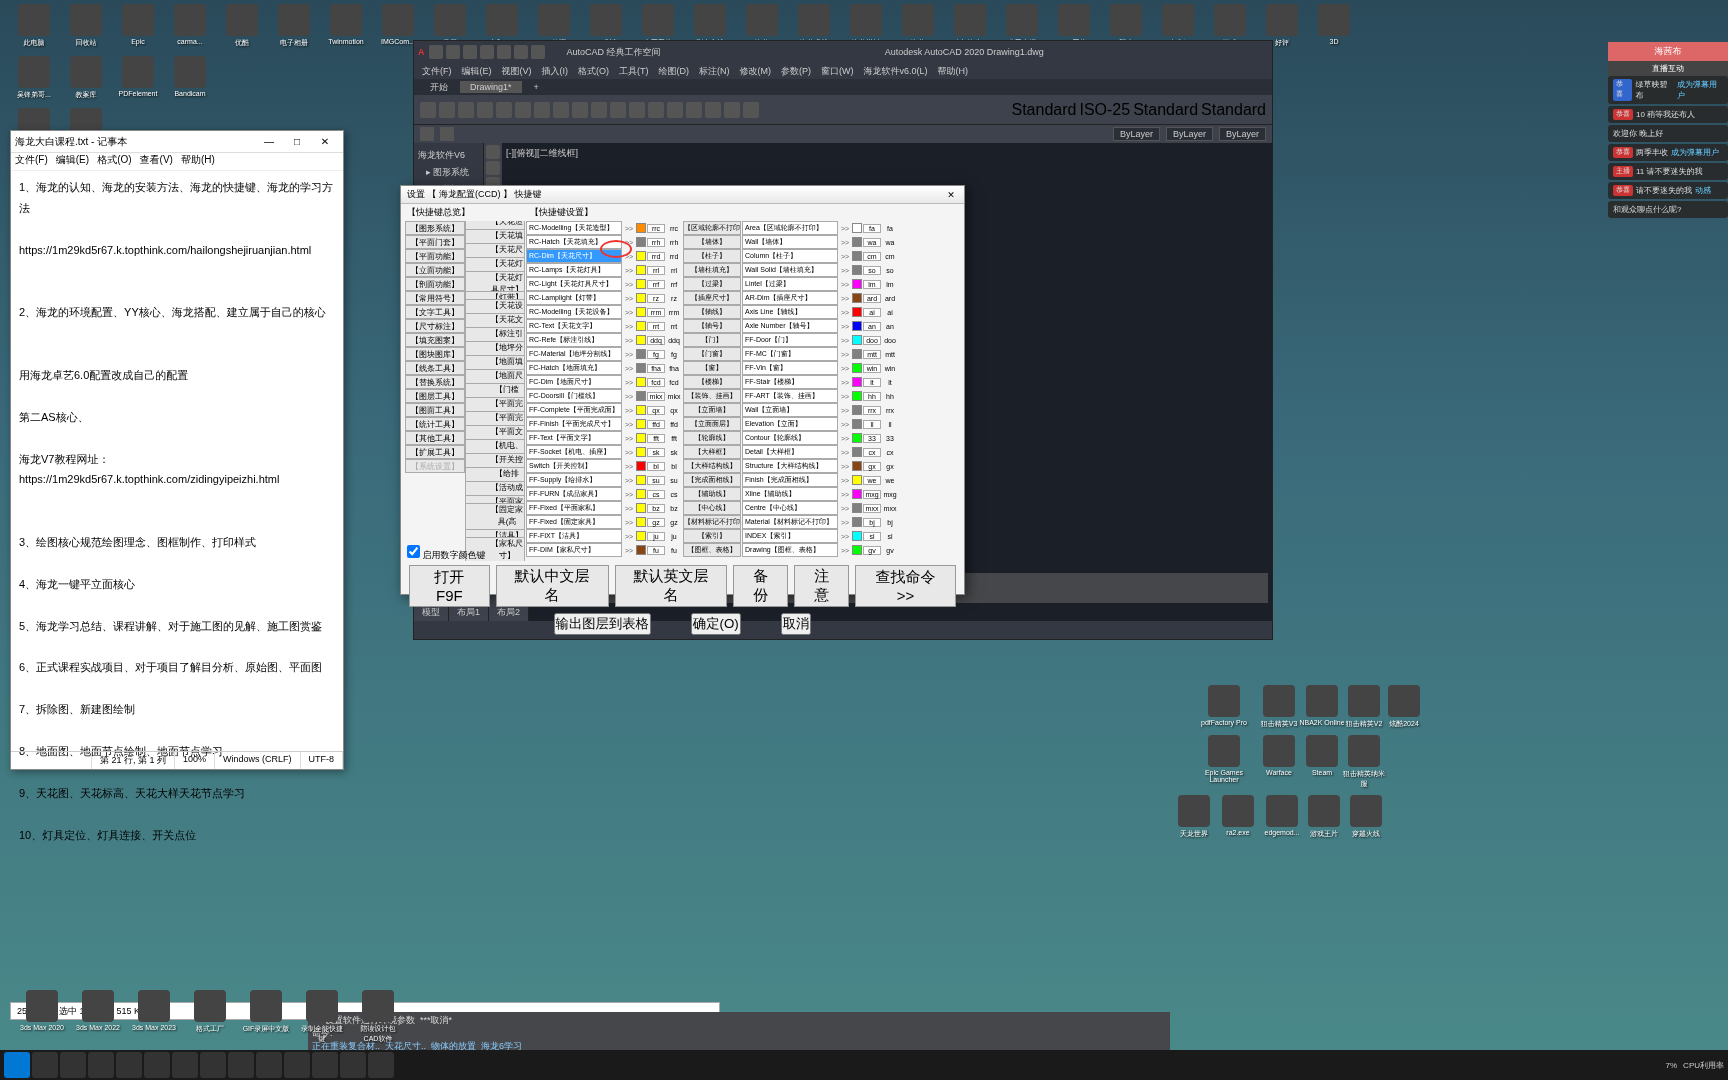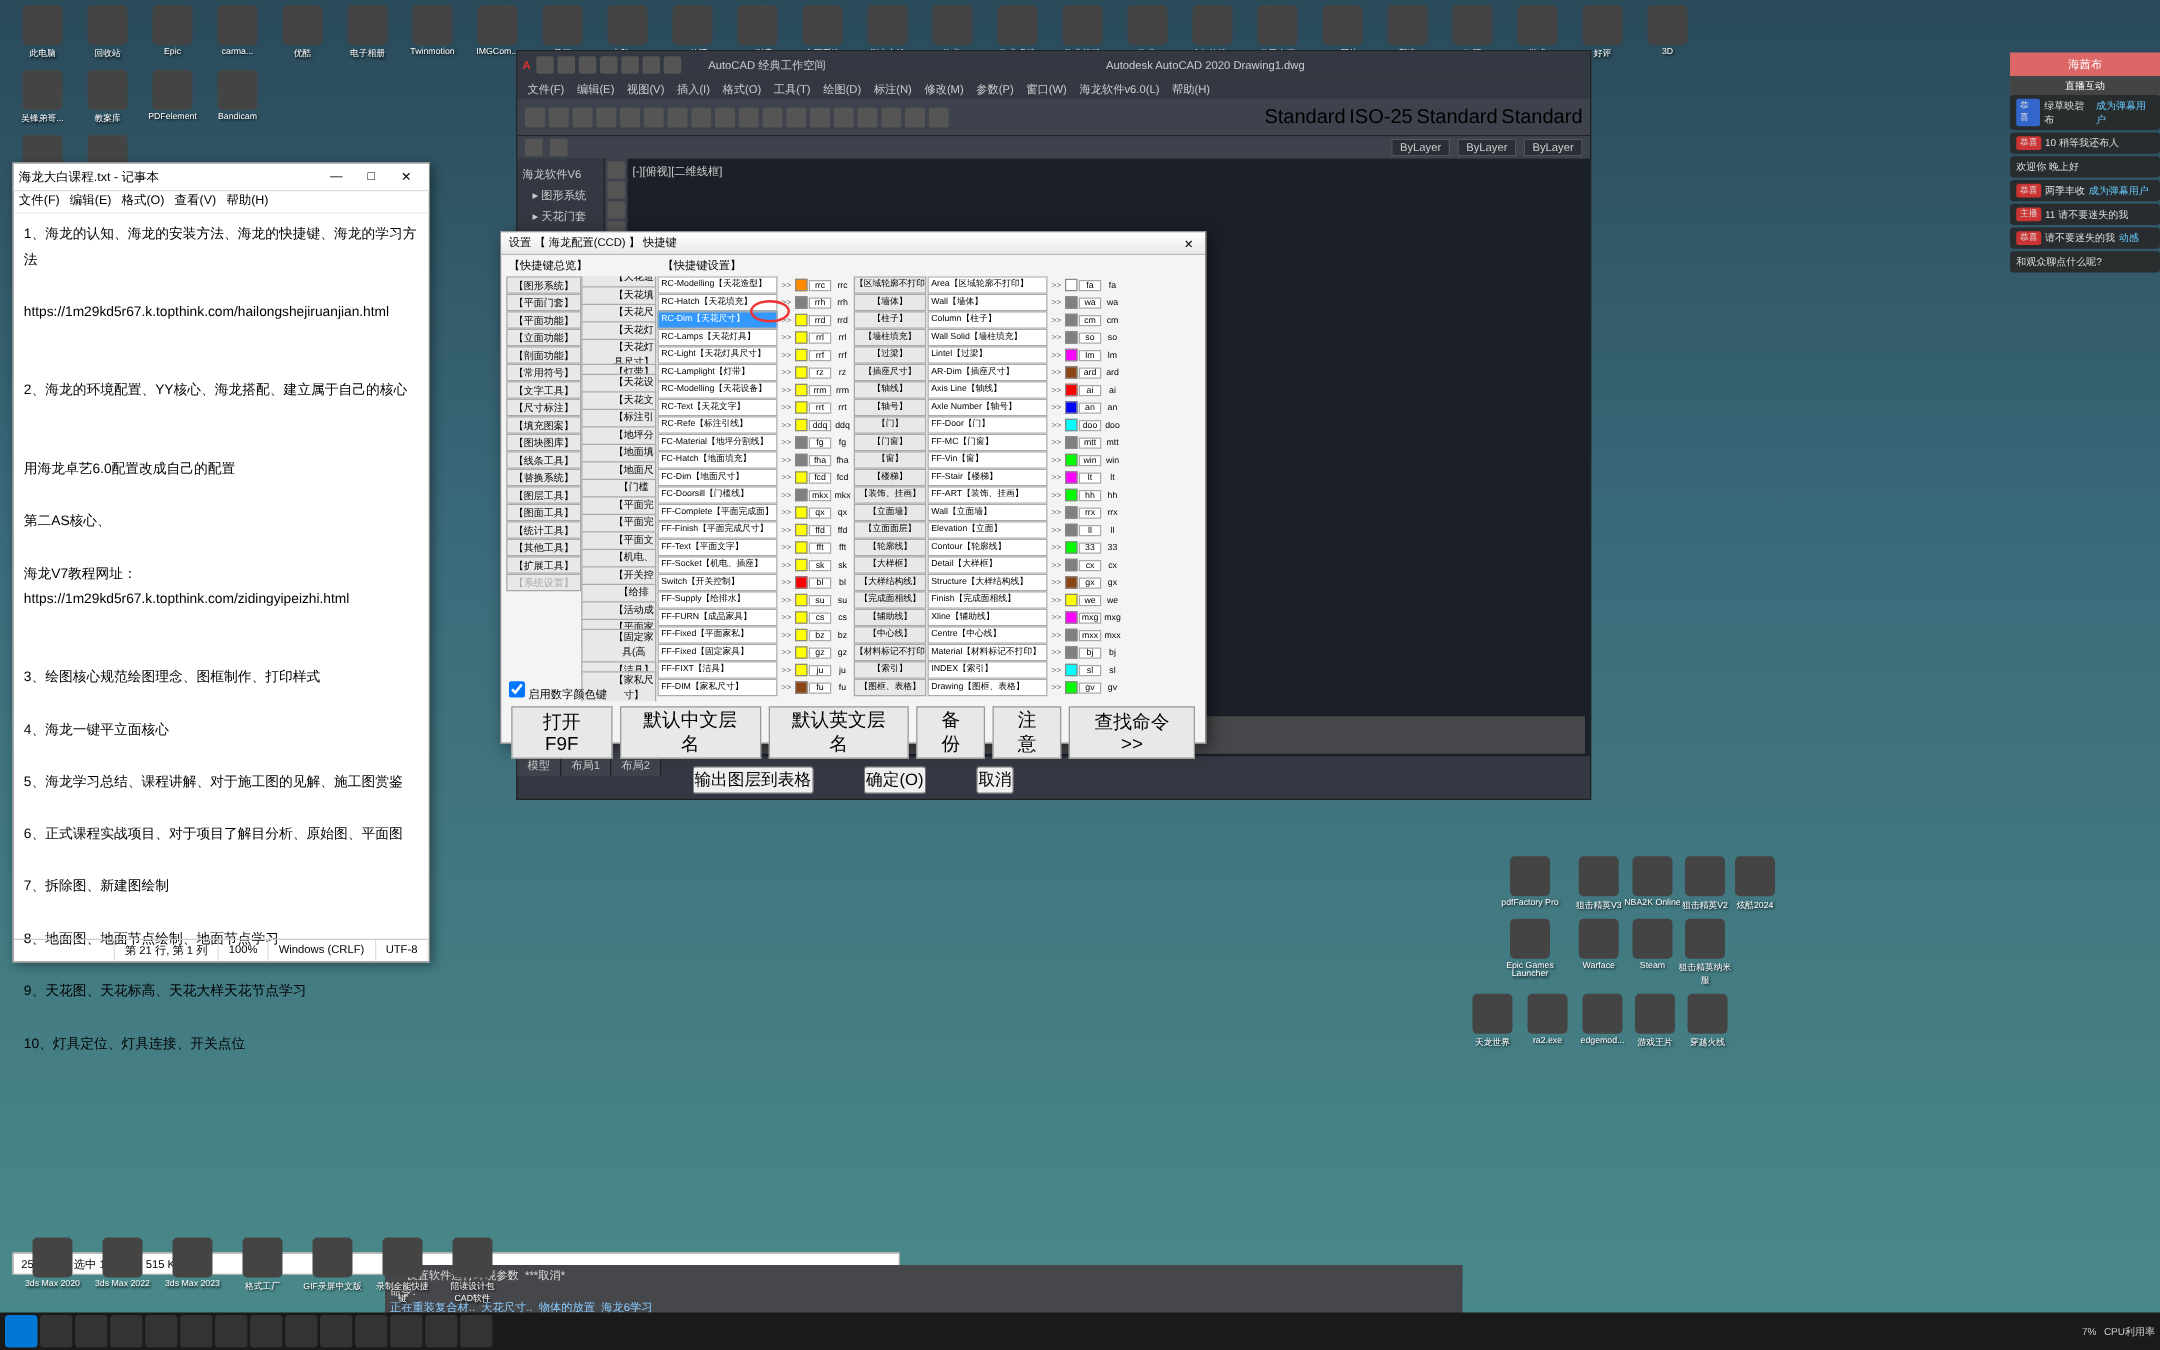--- a/index.html
+++ b/index.html
@@ -305,20 +305,25 @@
       <span>插入(I)</span>
       <span>格式(O)</span>
       <span>工具(T)</span>
       <span>绘图(D)</span>
       <span>标注(N)</span>
       <span>修改(M)</span>
       <span>参数(P)</span>
       <span>窗口(W)</span>
       <span>海龙软件v6.0(L)</span>
       <span>帮助(H)</span>
+    </div>
+  <div style="height:16px;background:#2a2e36;color:#ccc;font-size:9px;display:flex;align-items:center;padding:0 6px;gap:2px" id="acad-tabs">
+      <span style="padding: 1px 10px;">开始</span>
+      <span style="padding: 1px 10px; background: rgb(85, 85, 85);">Drawing1*</span>
+      <span style="padding: 1px 10px;">+</span>
     </div>
   <div class="ribbon">
     <div class="rb"></div>
       <div class="rb"></div>
       <div class="rb"></div>
       <div class="rb"></div>
       <div class="rb"></div>
       <div class="rb"></div>
       <div class="rb"></div>
       <div class="rb"></div>

